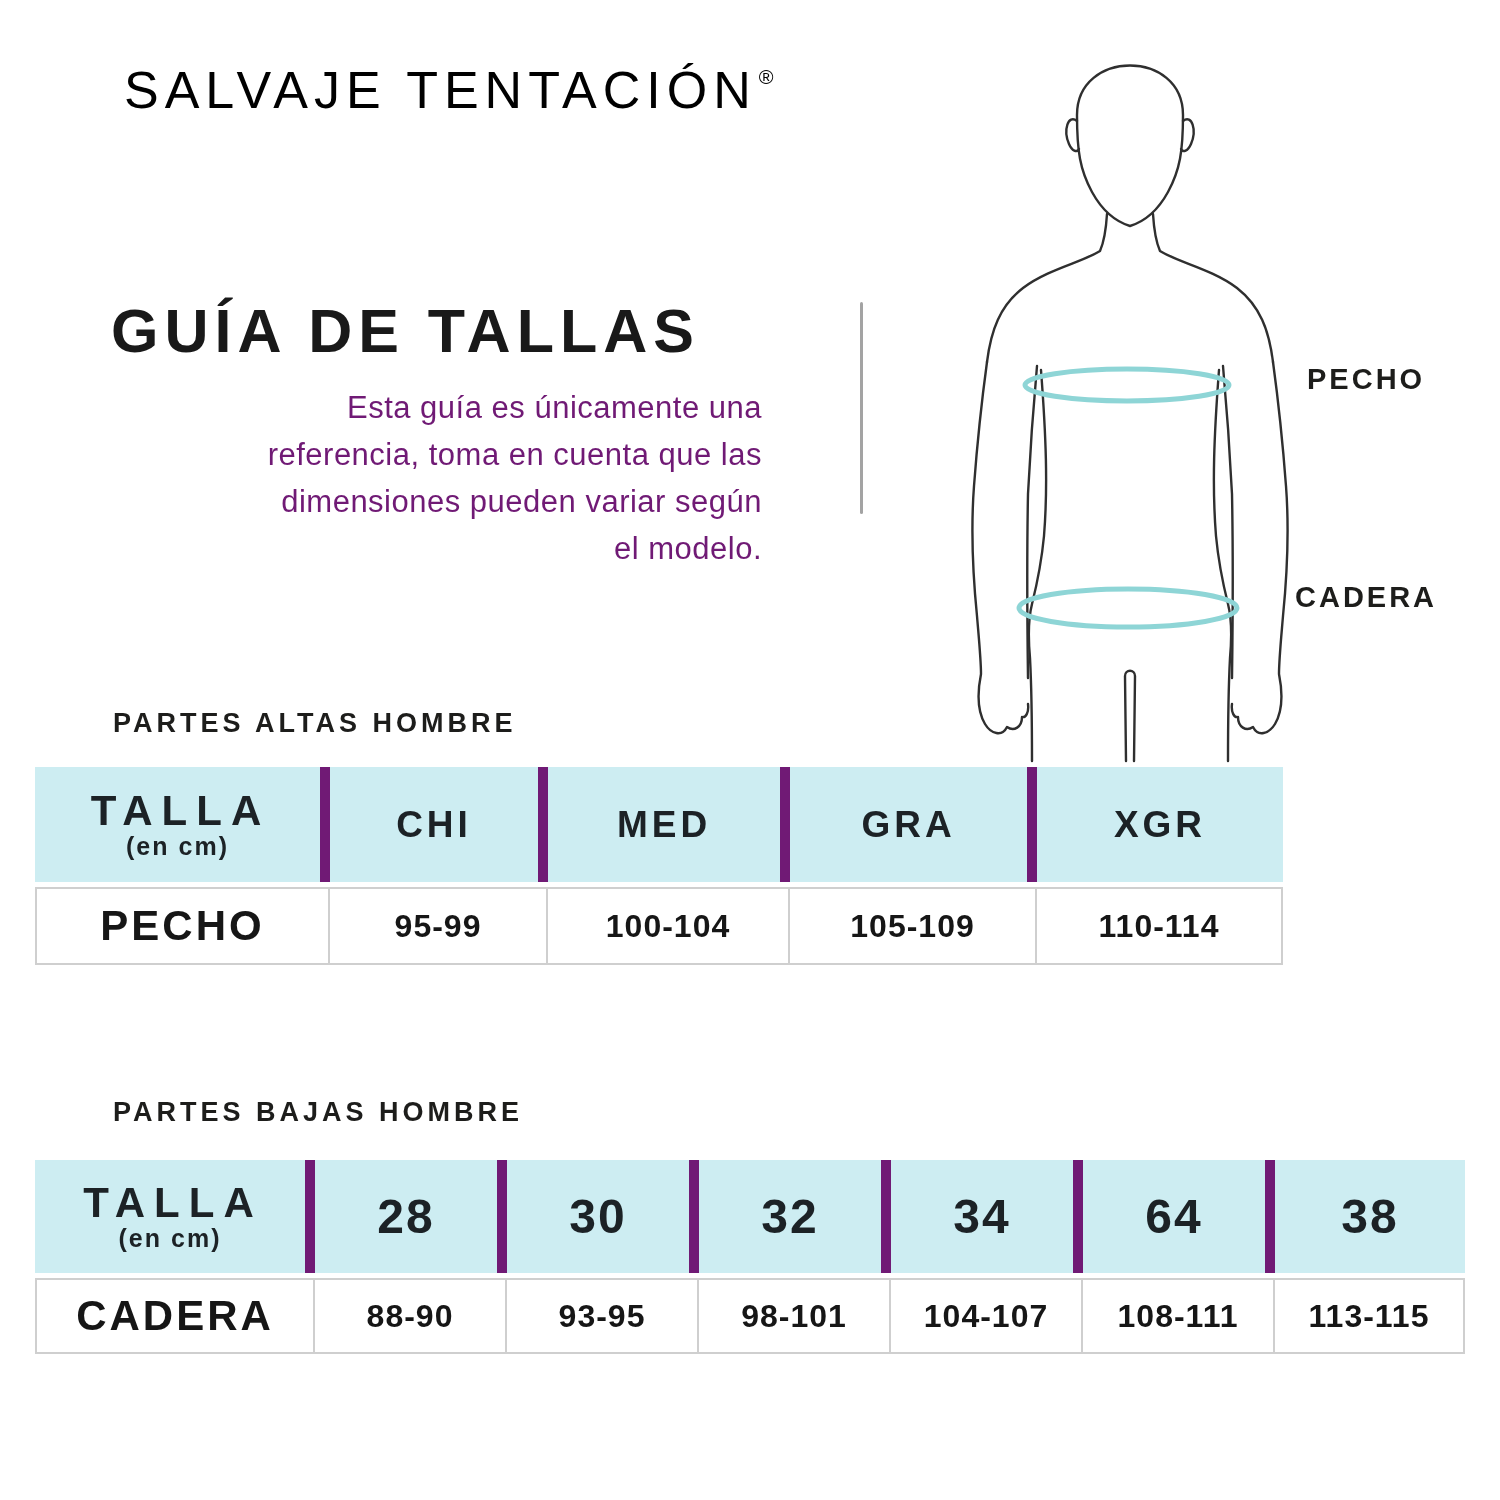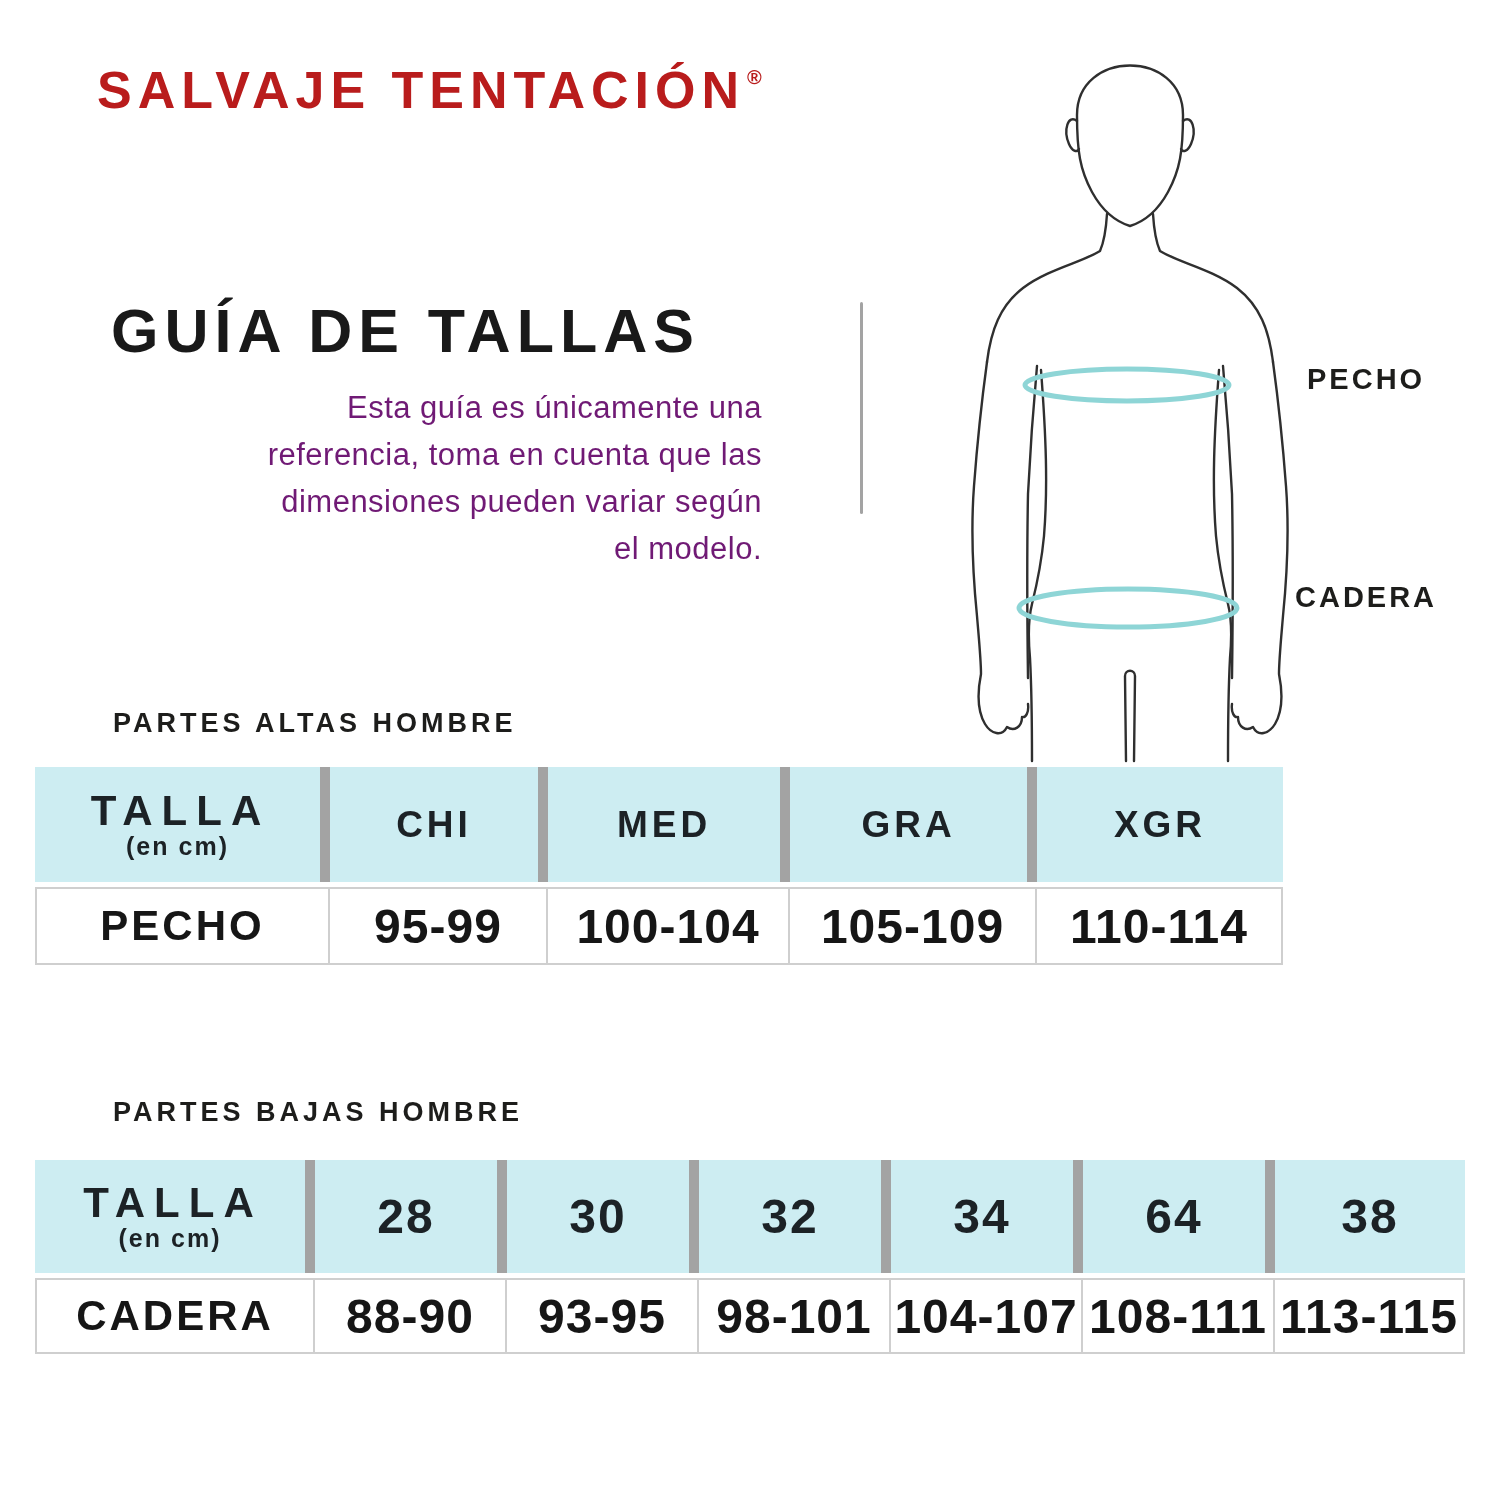--- a/index.html
+++ b/index.html
@@ -6,23 +6,23 @@
   .canvas{
     position:relative;
     width:1500px;height:1500px;
     background:#ffffff;
     overflow:hidden;
     font-family:"Liberation Sans", sans-serif;
     color:var(--text,#1d1d1b);
   }
   
   .brand{
-    position:absolute;left:97px;top:60px;
-    font-size:52px;font-weight:700;letter-spacing:6px;
-    color:#b91c1c;white-space:nowrap;
+    position:absolute;left:124px;top:60px;
+    font-size:52px;font-weight:400;letter-spacing:6px;
+    color:#000000;white-space:nowrap;
   }
   .brand .reg{font-size:20px;letter-spacing:0;position:relative;top:-24px;left:2px;}
   
   .guide-title{
     position:absolute;left:111px;top:296px;
     font-size:61px;font-weight:700;letter-spacing:6px;
     color:#191919;white-space:nowrap;
   }
   .guide-desc{
     position:absolute;left:58px;top:384px;width:704px;
@@ -54,36 +54,36 @@
   .size-table.lower{top:1160px;width:1430px;}
   .thead{display:grid;}
   .upper .thead{grid-template-columns:295px 218px 242px 247px 246px;height:115px;}
   .lower .thead{grid-template-columns:280px 192px 192px 192px 192px 192px 190px;height:113px;}
   .th{
     background:var(--header-bg,#cdedf2);
     display:flex;flex-direction:column;align-items:center;justify-content:center;
     box-sizing:border-box;
     font-weight:700;color:#1c2226;
   }
-  .th:not(:last-child){border-right:10px solid #a3a3a3;}
+  .th:not(:last-child){border-right:10px solid #701a75;}
   .th .size-word{font-size:42px;letter-spacing:9px;line-height:1;margin-left:6px;}
   .th .size-unit{font-size:25px;letter-spacing:2px;line-height:1;margin-top:2px;}
   .upper .th.colhead{font-size:37px;letter-spacing:4px;}
   .lower .th.colhead{font-size:48px;letter-spacing:2px;}
   .trow{display:grid;margin-top:5px;}
   .upper .trow{grid-template-columns:295px 218px 242px 247px 246px;height:78px;}
   .lower .trow{grid-template-columns:280px 192px 192px 192px 192px 192px 190px;height:76px;}
   .td{
     background:#ffffff;
     display:flex;align-items:center;justify-content:center;
     box-sizing:border-box;
     border-top:2px solid var(--cell-border,#cfcfcf);
     border-bottom:2px solid var(--cell-border,#cfcfcf);
     border-right:2px solid var(--cell-border,#cfcfcf);
-    font-size:48px;font-weight:700;letter-spacing:1px;color:#161616;
+    font-size:32px;font-weight:700;letter-spacing:1px;color:#161616;
   }
   .td:first-child{border-left:2px solid var(--cell-border,#cfcfcf);}
   .td.rowlabel{font-size:42px;letter-spacing:3px;}
   
   .body-line{fill:none;stroke:#2f2f2f;stroke-width:2.4;stroke-linecap:round;stroke-linejoin:round;}
   .measure-line{fill:none;stroke:var(--accent-teal,#8ed5d6);stroke-width:5;}
 </style>
 </head>
 <body>
 

